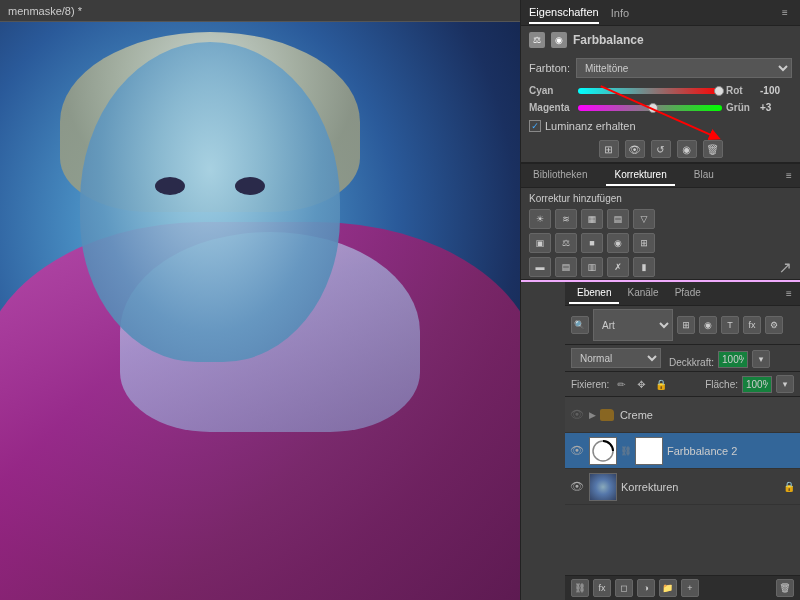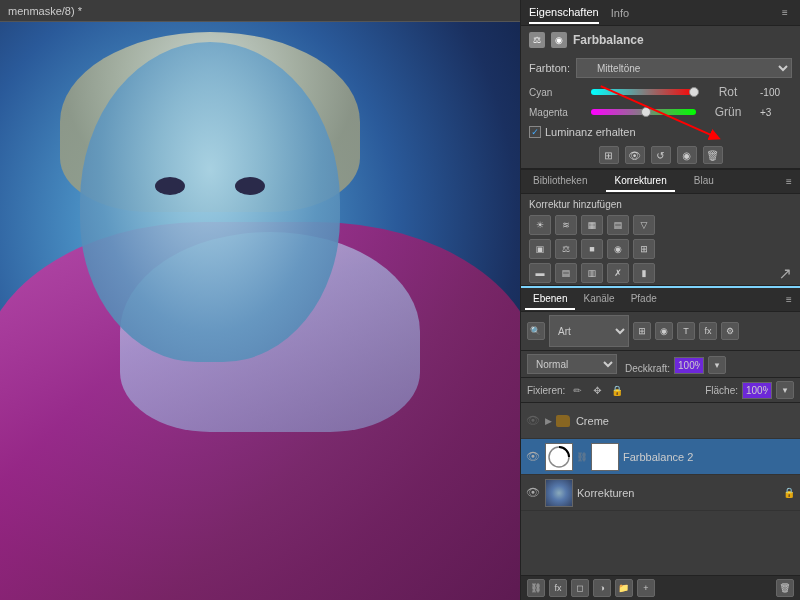--- a/index.html
+++ b/index.html
@@ -192,41 +192,42 @@
       white-space: nowrap;
     }
 
     #farbton-select {
       flex: 1;
       height: 20px;
       background: #555;
       border: 1px solid #666;
       color: #ccc;
       font-size: 10px;
-      padding: 0 16px;
+      padding: 0 4px;
     }
 
     .slider-row {
       display: flex;
       align-items: center;
       padding: 3px 8px;
-      gap: 17px;
+      gap: 4px;
+      font-weight: bold;
     }
 
     .slider-label-left {
       width: 45px;
       font-size: 10px;
       color: #bbb;
     }
 
     .slider-label-right {
       width: 30px;
-      font-size: 12px;
+      font-size: 10px;
       color: #bbb;
-      text-align: center;
+      text-align: left;
     }
 
     .slider-value {
       width: 32px;
       font-size: 10px;
       color: #ccc;
     }
 
     .slider-track {
       flex: 1;
@@ -352,21 +353,22 @@
       color: #ccc;
       cursor: pointer;
     }
 
     
     #layers-panel {
       flex: 1;
       display: flex;
       flex-direction: column;
       background: #3c3c3c;
-      border-top: 2px solid #7dd3fc;
+      border-top: 2px solid #f0abfc;
+      padding-left: 44px;
     }
 
     #layers-tabs {
       display: flex;
       align-items: center;
       height: 24px;
       background: #2d2d2d;
       border-bottom: 1px solid #222;
       padding: 0 4px;
     }
@@ -449,21 +451,21 @@
     .opacity-label {
       font-size: 10px;
       color: #bbb;
       margin-left: 4px;
     }
 
     .opacity-value {
       font-size: 10px;
       color: #ccc;
       width: 30px;
-      background: #6d28d9;
+      background: #15803d;
       border: 1px solid #666;
       padding: 2px 3px;
       text-align: center;
     }
 
     #fix-row {
       display: flex;
       align-items: center;
       padding: 3px 6px;
       gap: 4px;

